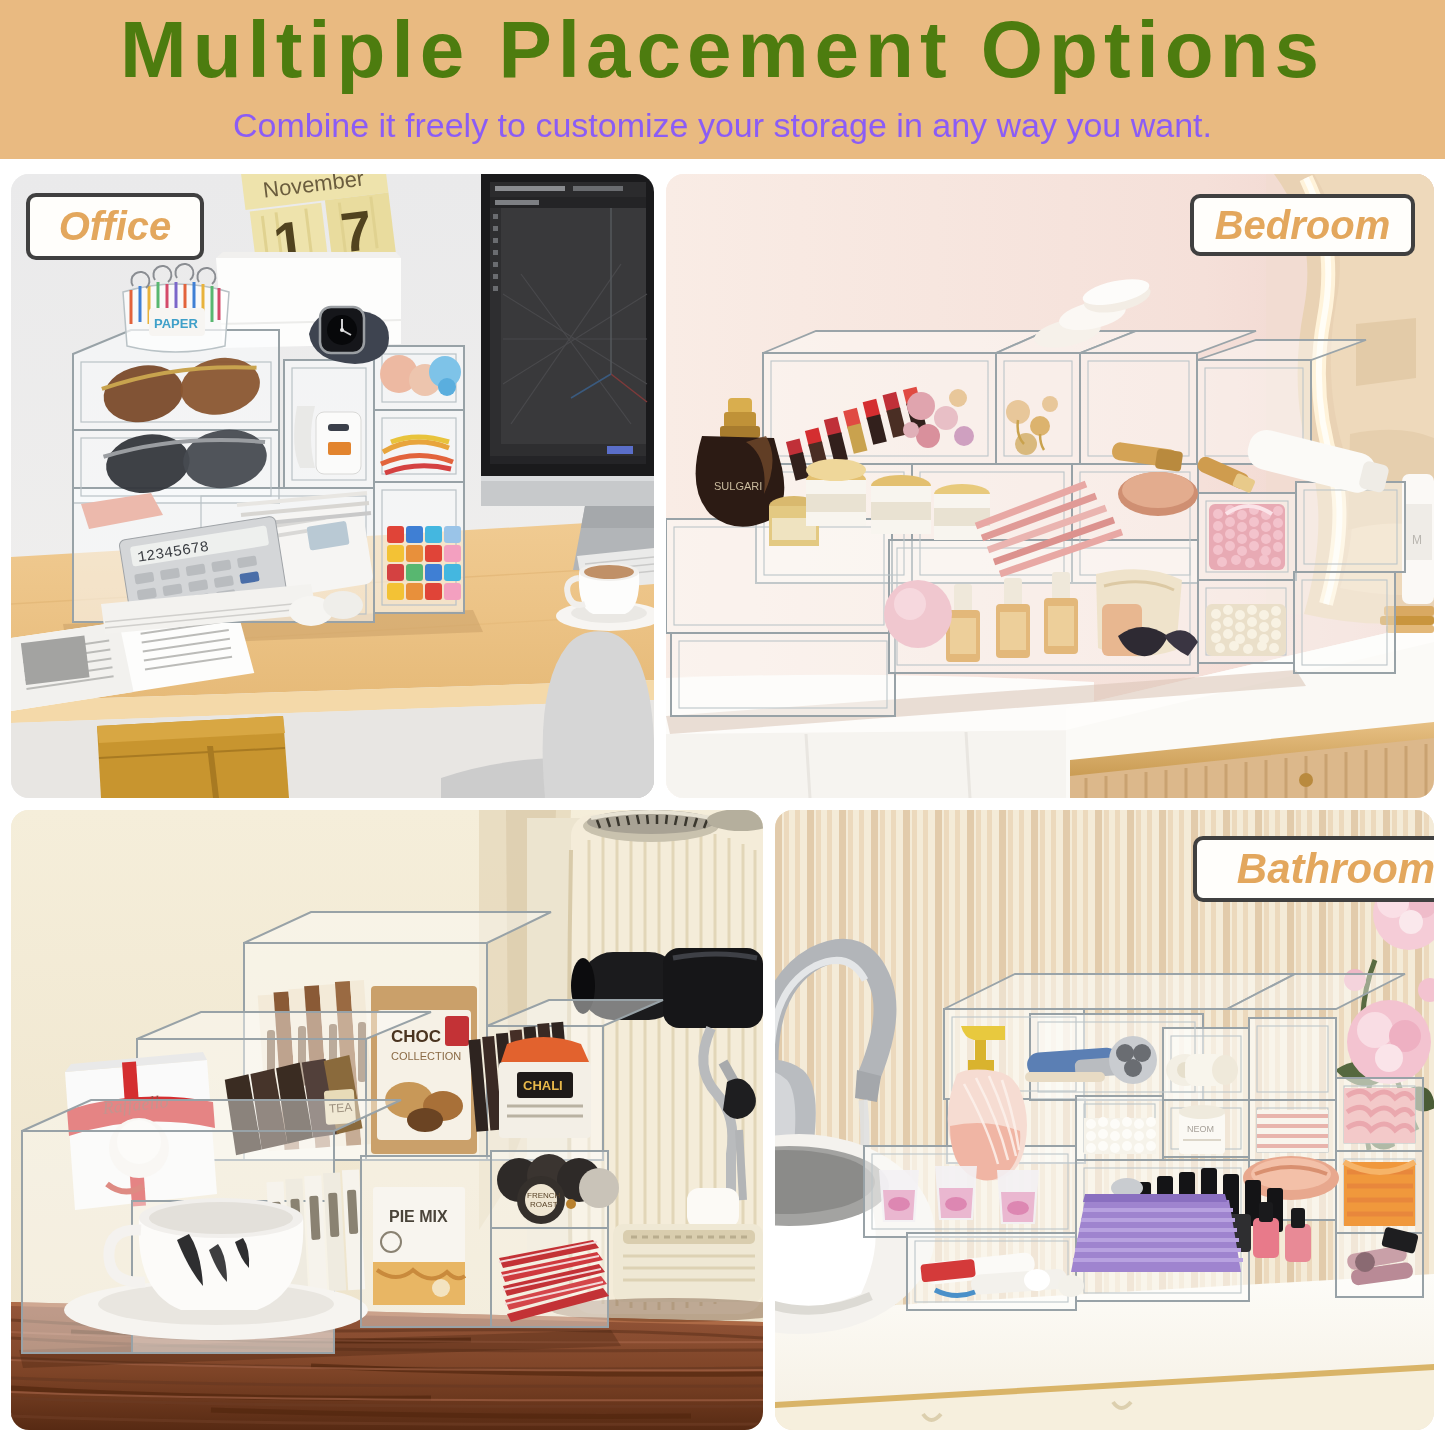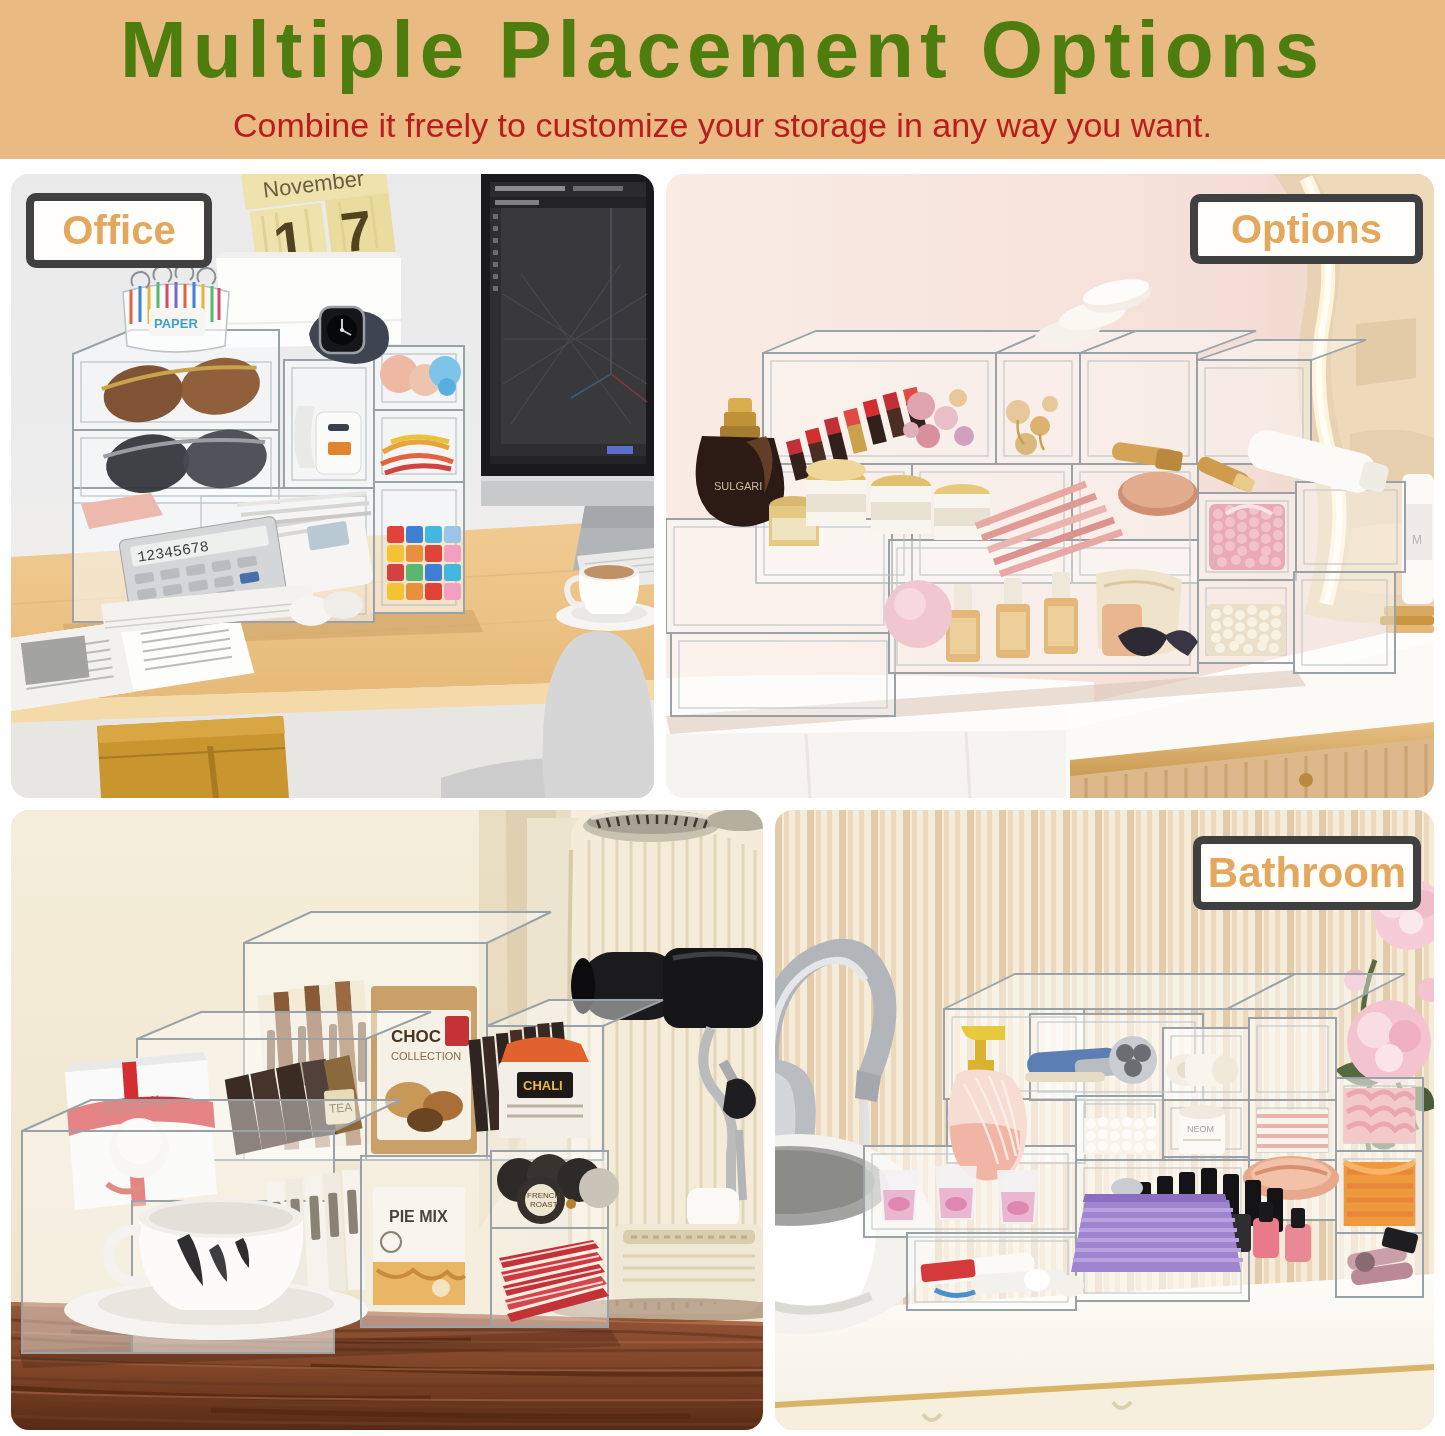--- a/index.html
+++ b/index.html
@@ -1,30 +1,30 @@
 <!DOCTYPE html>
 <html><head>
 <meta charset="utf-8">
 <style>
   html,body{margin:0;padding:0;}
   body{width:1445px;height:1436px;position:relative;background:#ffffff;
        font-family:"Liberation Sans", sans-serif;overflow:hidden;}
   .quad{position:absolute;border-radius:18px;overflow:hidden;}
   .quad svg{position:absolute;left:0;top:0;}
-  .tag{position:absolute;background:#fffefb;border:8px solid #404040;
-       border-radius:10px;color:#e3a75d;font-weight:bold;text-align:center;}
+  .tag{position:absolute;background:#fffefb;border:4px solid #404040;
+       border-radius:10px;color:#e3a75d;font-weight:bold;text-align:center;font-style:italic;}
 </style>
 </head>
 <body>
 
 <div style="position:absolute;left:0;top:0;width:1445px;height:159px;background:#e9ba81;"></div>
 
 <div style="position:absolute;left:0;top:4px;width:1445px;text-align:center;font-size:80px;font-weight:bold;color:#4d7c0f;letter-spacing:6px;">Multiple Placement Options</div>
 
-<div style="position:absolute;left:0;top:106px;width:1445px;text-align:center;font-size:34px;color:#b91c1c;">Combine it freely to customize your storage in any way you want.</div>
+<div style="position:absolute;left:0;top:106px;width:1445px;text-align:center;font-size:34px;color:#8b5cf6;">Combine it freely to customize your storage in any way you want.</div>
 
 <div class="quad" style="left:11px;top:174px;width:643px;height:624px;background:#ececec;">
 <svg width="643" height="624" viewBox="0 0 643 624">
   <defs>
     <linearGradient id="o_desk" x1="0" y1="0" x2="0" y2="1">
       <stop offset="0" stop-color="#f0cb92"></stop>
           <stop offset="0.5" stop-color="#ecc386"></stop>
           <stop offset="1" stop-color="#e6ba78"></stop>
     </linearGradient>
     <linearGradient id="o_wall" x1="0" y1="0" x2="0" y2="1">
@@ -557,21 +557,21 @@
     <rect x="580" y="266" width="130" height="40" rx="18" fill="#fbfaf7"></rect>
     <rect x="696" y="272" width="26" height="28" rx="6" fill="#efece6"></rect>
   </g>
 
   <g transform="rotate(24 560 300)">
     <rect x="530" y="292" width="54" height="16" rx="7" fill="#cf9c4e"></rect>
     <rect x="570" y="294" width="20" height="14" rx="3" fill="#e8ca8a"></rect>
   </g>
 </svg>
 
-<div class="tag" style="left:524px;top:20px;width:217px;height:54px;line-height:54px;font-size:40px;">Options</div>
+<div class="tag" style="left:524px;top:20px;width:217px;height:54px;line-height:54px;font-size:40px;">Bedroom</div>
 </div>
 
 <div class="quad" style="left:11px;top:810px;width:752px;height:620px;background:#f2ead8;">
 <svg width="752" height="620" viewBox="0 0 752 620">
   <defs>
     <linearGradient id="k_wall" x1="0" y1="0" x2="0" y2="1">
       <stop offset="0" stop-color="#f5eeda"></stop>
           <stop offset="1" stop-color="#eee4cc"></stop>
     </linearGradient>
     <linearGradient id="k_wood" x1="0" y1="0" x2="0" y2="1">
@@ -1050,14 +1050,14 @@
   </g>
 
   <g>
     <rect x="572" y="440" width="60" height="16" rx="7" transform="rotate(-10 600 448)" fill="#c9a0a8"></rect>
     <rect x="576" y="456" width="62" height="16" rx="7" transform="rotate(-8 606 464)" fill="#b98a96"></rect>
     <circle cx="590" cy="452" r="10" fill="#8a6a72"></circle>
     <rect x="608" y="420" width="34" height="20" rx="4" transform="rotate(14 624 430)" fill="#1e1e20"></rect>
   </g>
 </svg>
 
-<div class="tag" style="left:418px;top:26px;width:212px;height:58px;line-height:58px;font-size:42px;">Bathroom</div>
+<div class="tag" style="left:418px;top:26px;width:212px;height:58px;line-height:58px;font-size:42px;padding-left:33px;">Bathroom</div>
 </div>
 
 </body></html>

